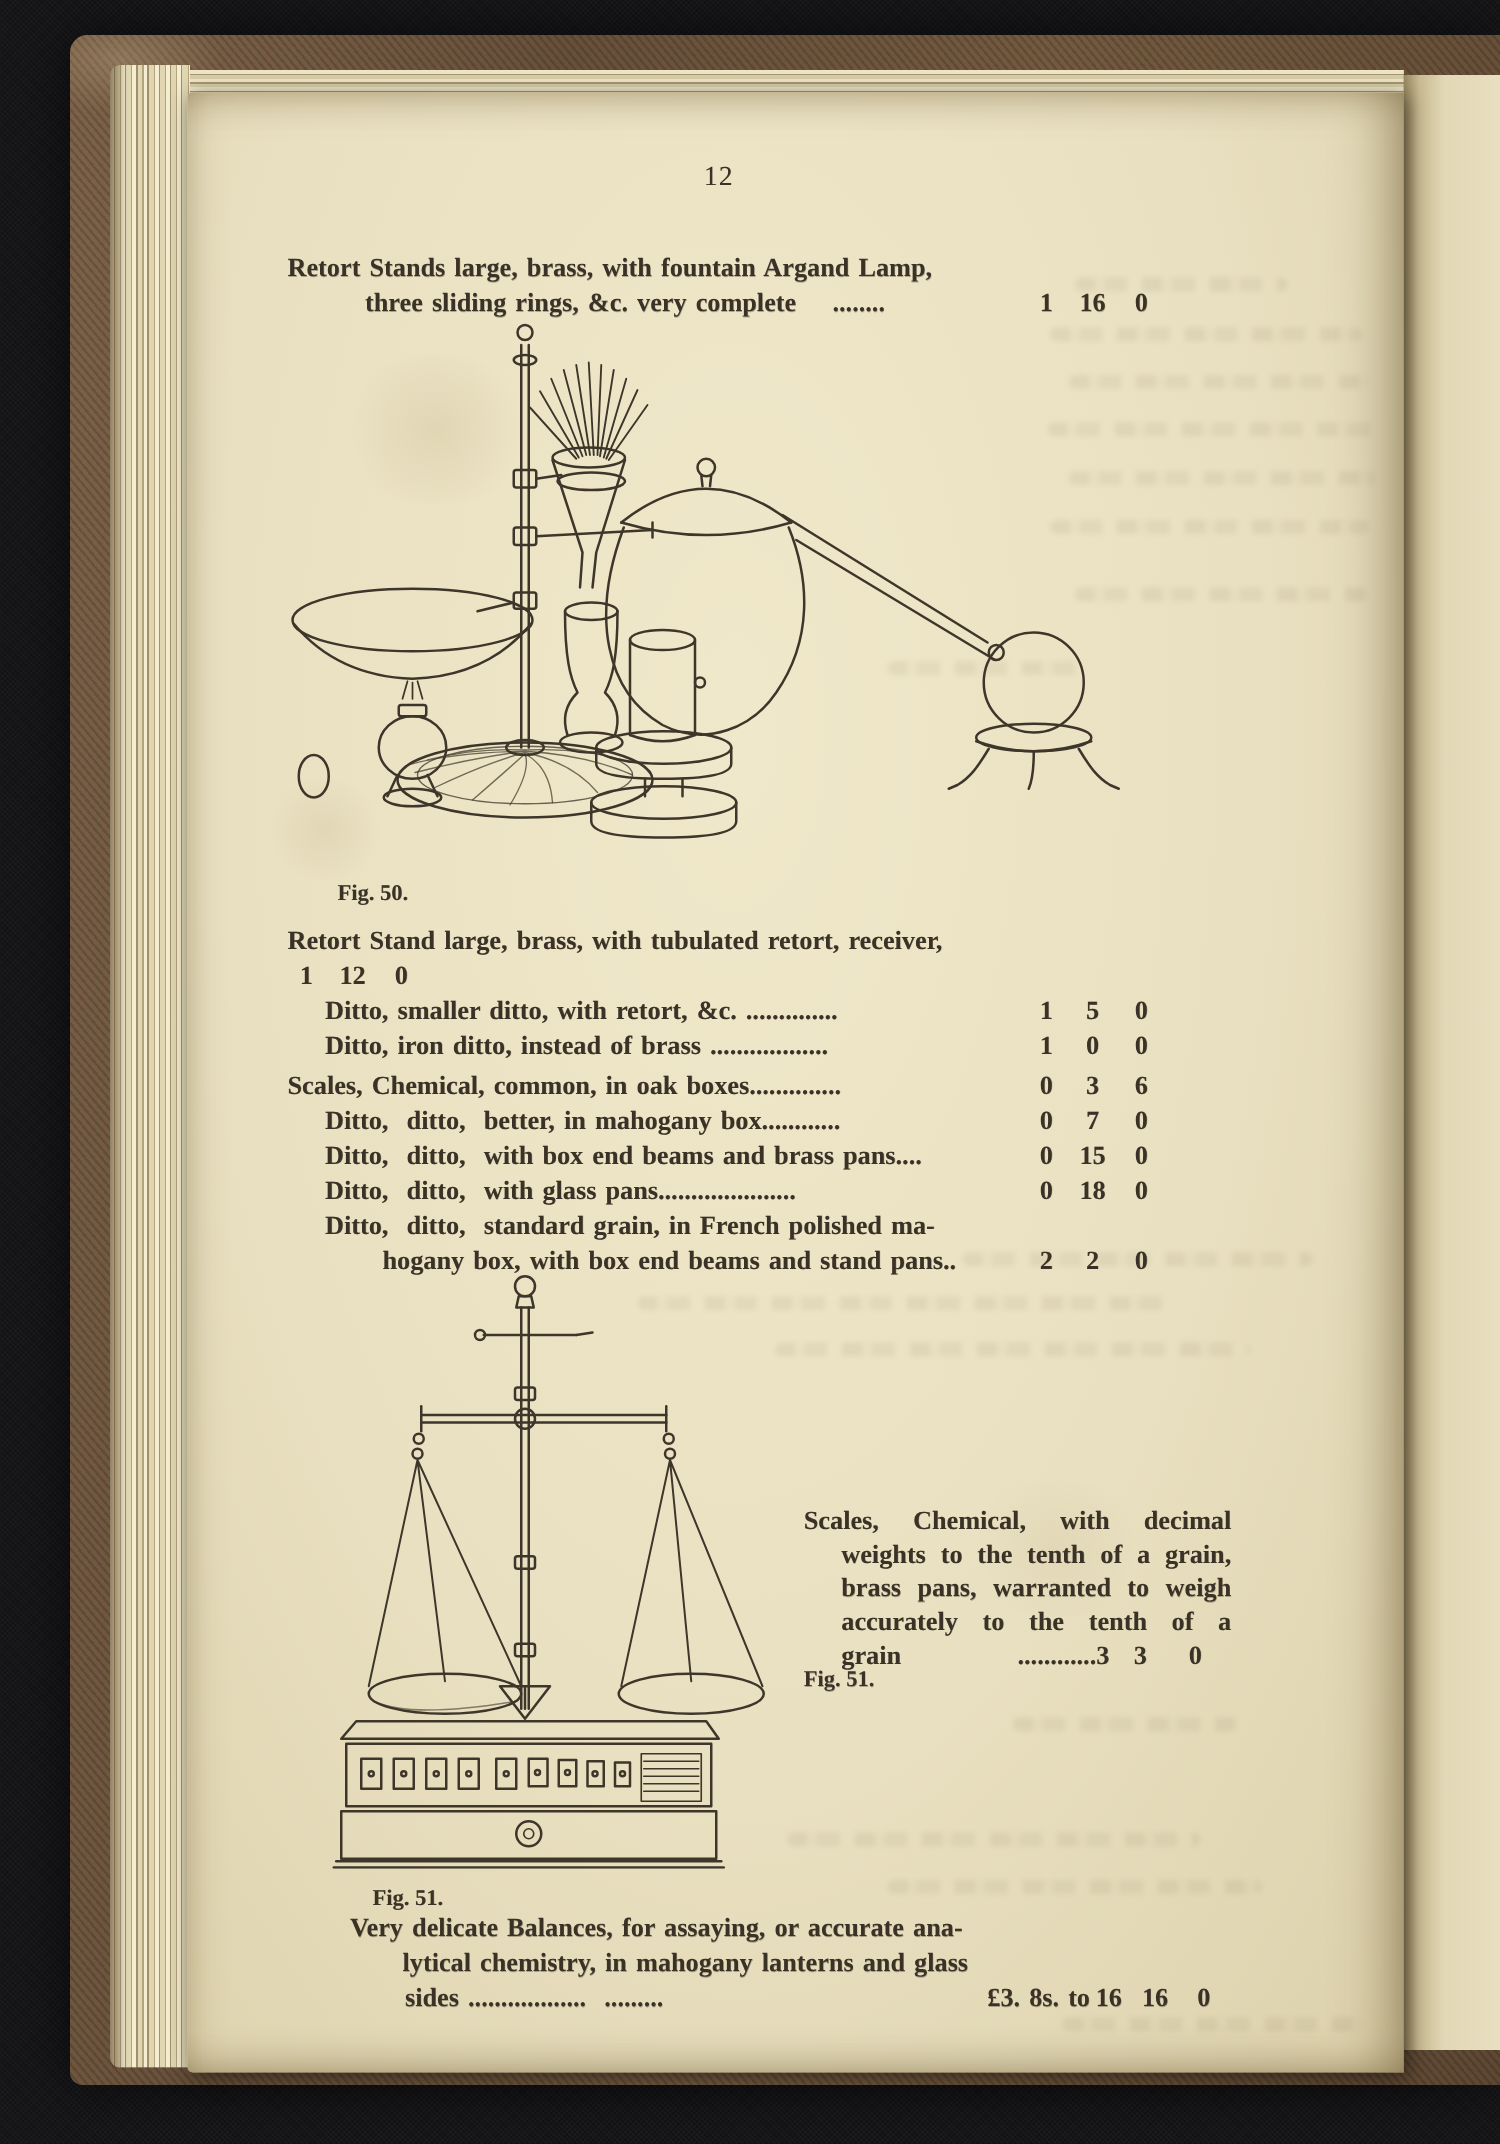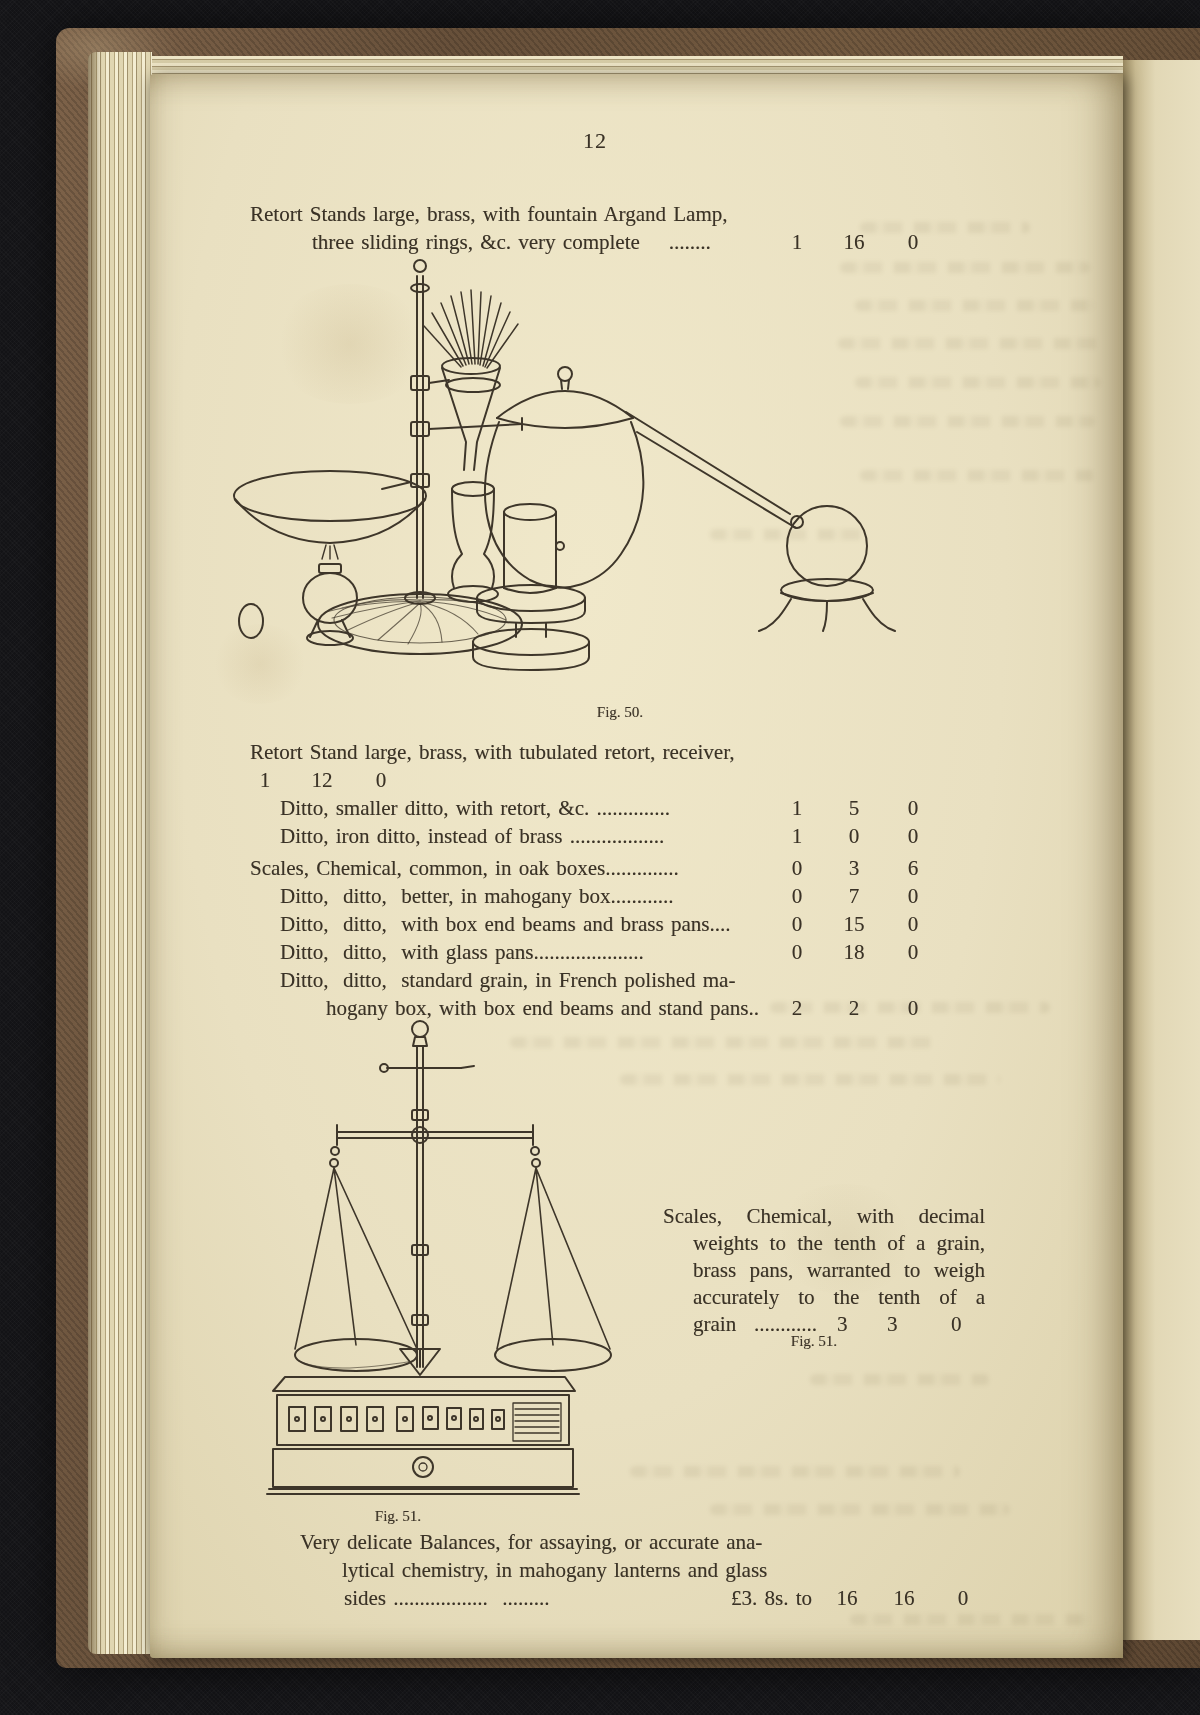--- a/index.html
+++ b/index.html
@@ -59,31 +59,31 @@
       inset 0 26px 30px -22px rgba(120,100,55,.38),
       inset 26px 0 30px -24px rgba(120,100,55,.3),
       2px 3px 16px rgba(0,0,0,.5);
     border-radius:4px 0 0 4px;
     color:#3a3226;overflow:hidden;
   }
 
   .pageno{position:absolute;left:80px;top:54px;width:690px;text-align:center;
     font-size:22px;letter-spacing:1px;}
 
-  .block{position:absolute;}
+  .block{position:absolute;font-weight:bold;}
   .row{display:flex;align-items:baseline;line-height:28px;font-size:21px;word-spacing:2px;}
   .desc{flex:1 1 auto;min-width:0;}
   .p{flex:0 0 auto;text-align:center;}
   .pl{width:30px}.ps{width:44px}.pd{width:34px}
   .ind1{padding-left:30px}.ind2{padding-left:62px}.ind3{padding-left:76px}
   .ind1b{padding-left:44px}.ind1c{padding-left:42px}
   .range{flex:0 0 auto;padding-left:4px;}
-  .txt{text-shadow:.35px .35px 0 rgba(58,50,38,.35);margin-left:20px;}
-
-  .caption{position:absolute;font-weight:normal;font-size:15px;text-align:center;
+  .txt{text-shadow:.35px .35px 0 rgba(58,50,38,.35);}
+
+  .caption{position:absolute;font-weight:bold;font-size:18px;
     text-shadow:.35px .35px 0 rgba(58,50,38,.35);}
 
   .jlines div{line-height:27px;font-size:21px;text-align:justify;text-align-last:justify;}
   .jlines .hang{padding-left:30px;}
   .prow{line-height:27px;}
 
   svg.fig{position:absolute;}
   .ink{stroke:#3e362a;fill:none;stroke-width:2;stroke-linecap:round;stroke-linejoin:round;}
 
   

